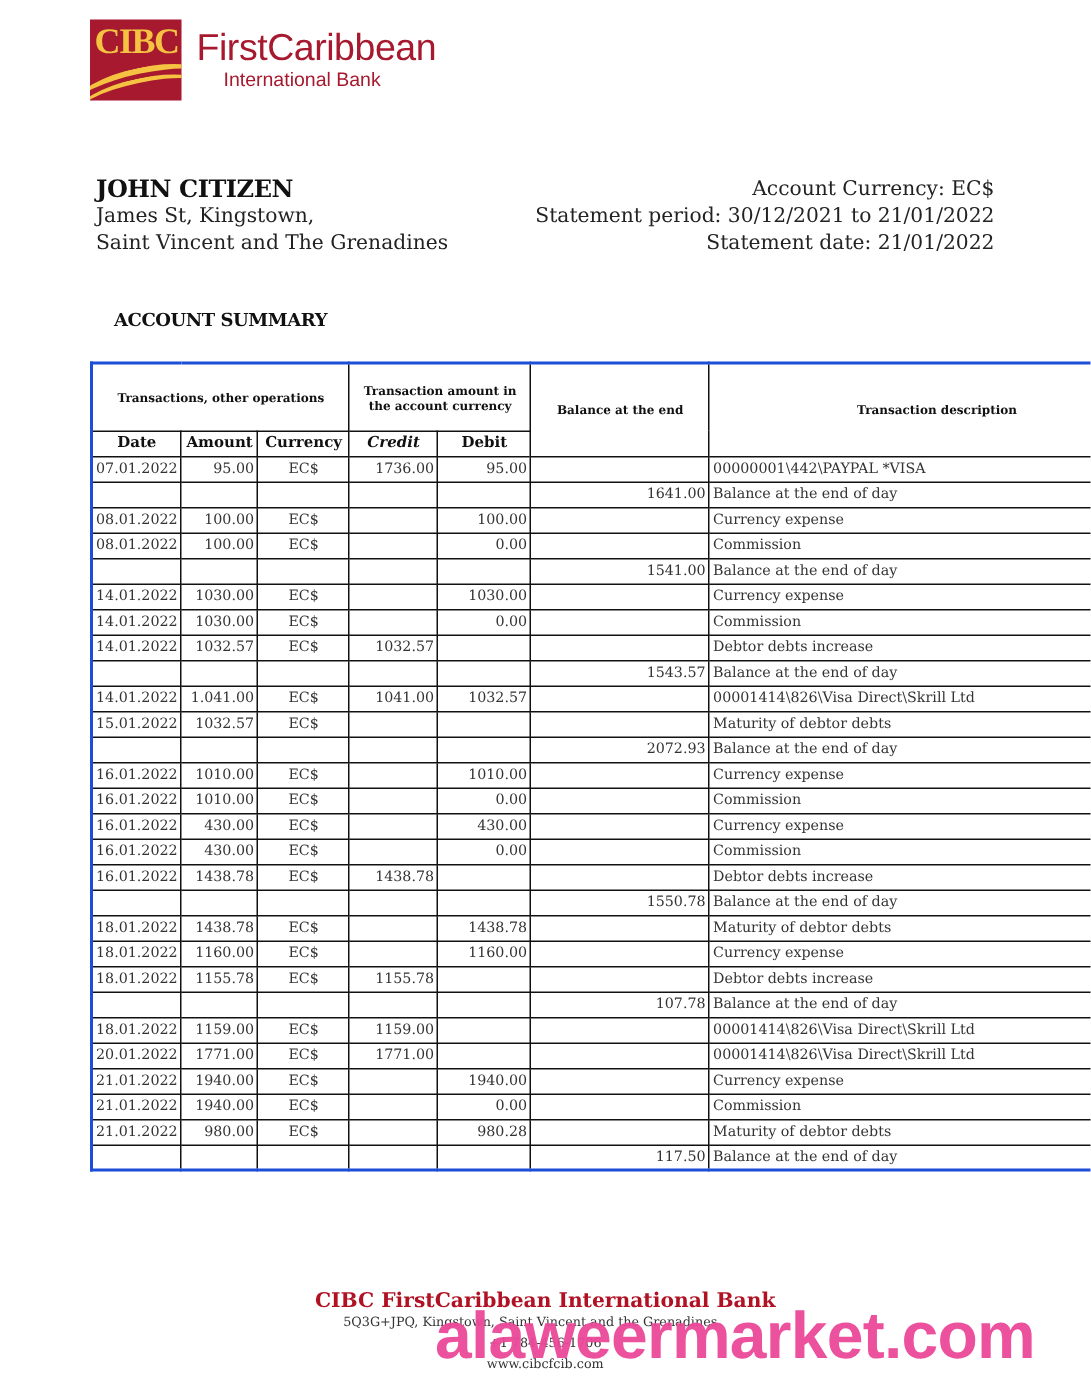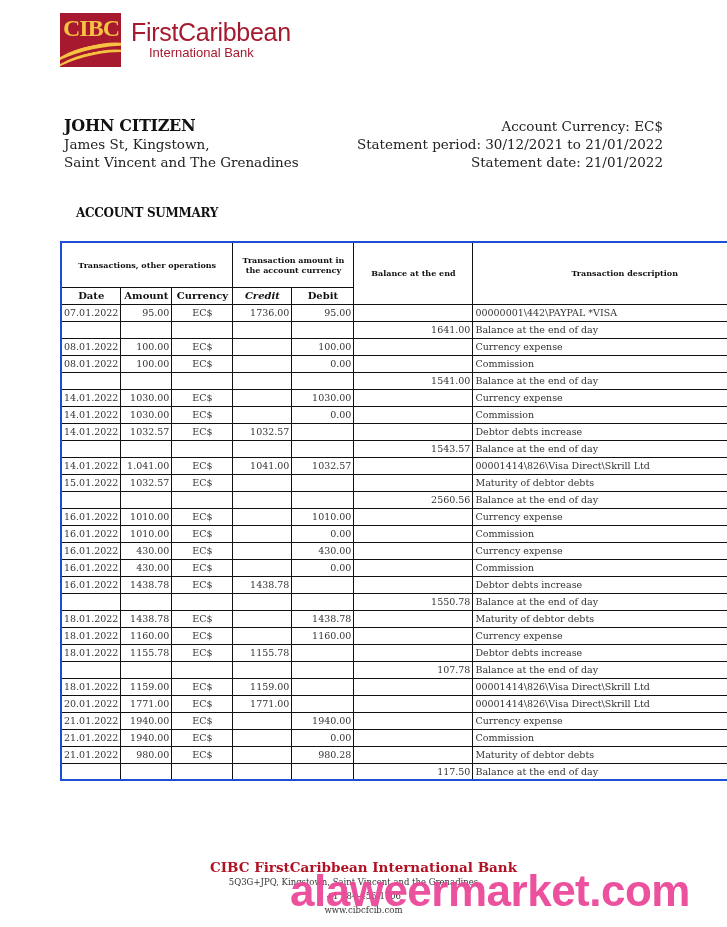--- a/index.html
+++ b/index.html
@@ -188,21 +188,21 @@
         <td class="c-debit"></td>
         <td class="c-bal"></td>
         <td class="c-desc">Maturity of debtor debts</td>
       </tr>
       <tr>
         <td class="c-date"></td>
         <td class="c-amount"></td>
         <td class="c-cur"></td>
         <td class="c-credit"></td>
         <td class="c-debit"></td>
-        <td class="c-bal">2560.56</td>
+        <td class="c-bal">2072.93</td>
         <td class="c-desc">Balance at the end of day</td>
       </tr>
       <tr>
         <td class="c-date">16.01.2022</td>
         <td class="c-amount">1010.00</td>
         <td class="c-cur">EC$</td>
         <td class="c-credit"></td>
         <td class="c-debit">1010.00</td>
         <td class="c-bal"></td>
         <td class="c-desc">Currency expense</td>

